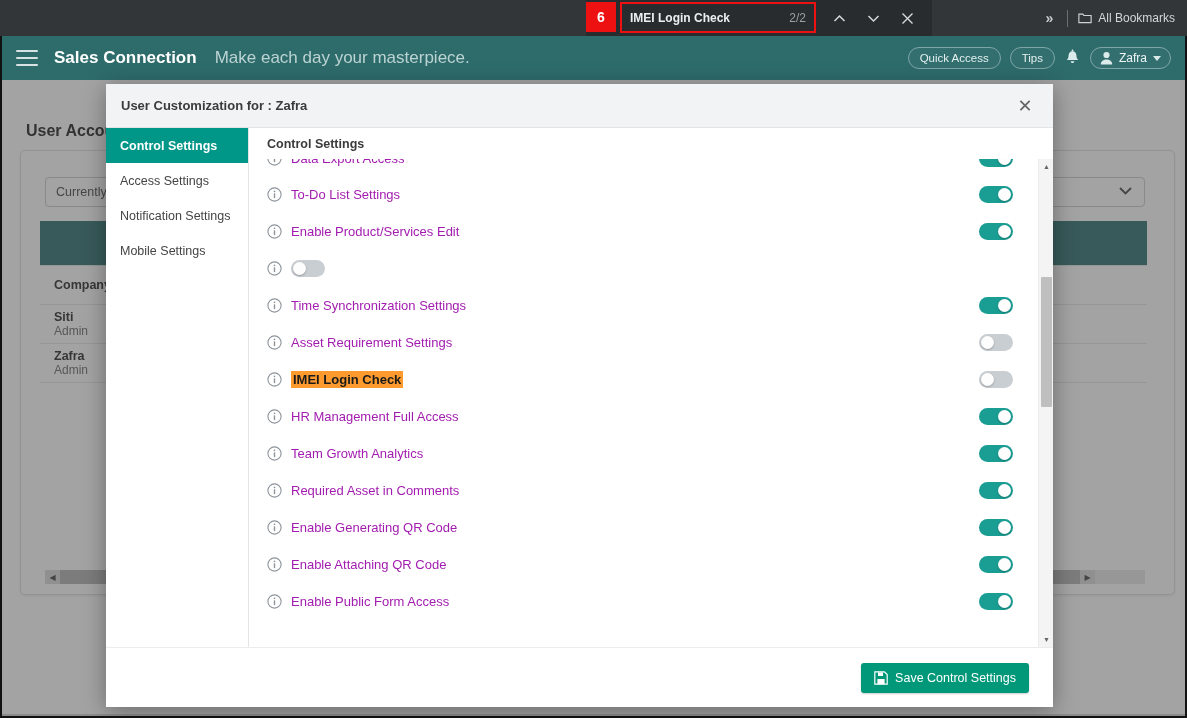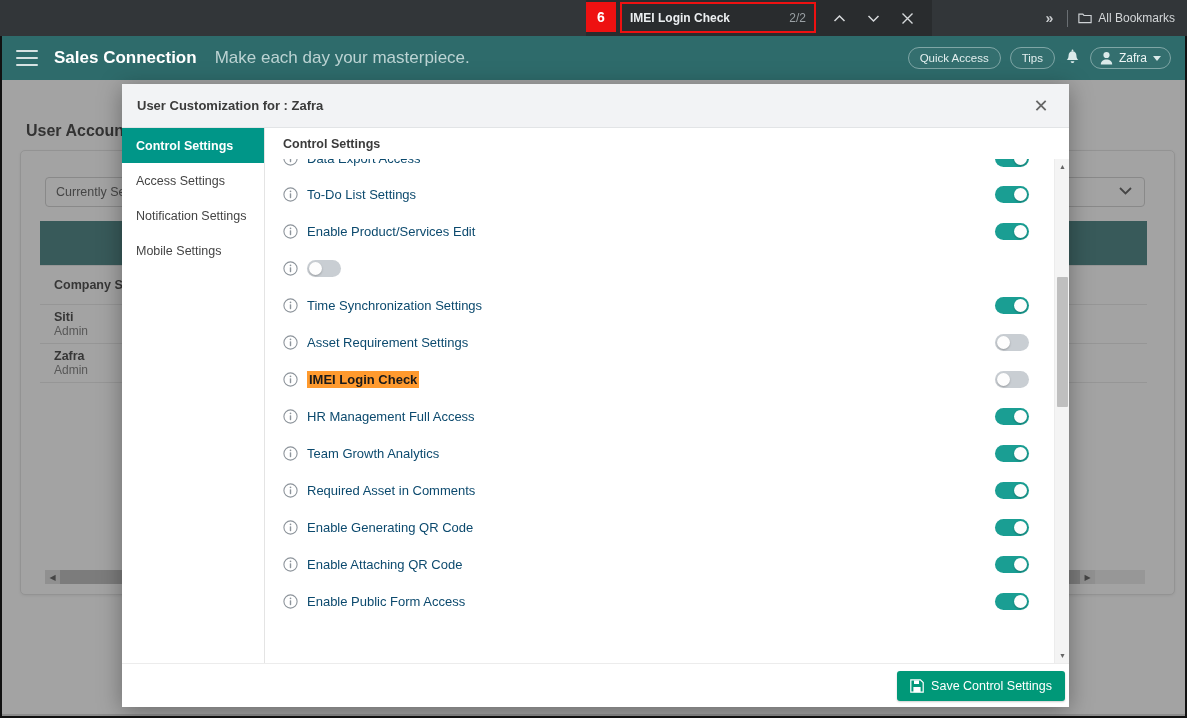--- a/index.html
+++ b/index.html
@@ -269,21 +269,21 @@
     position: absolute;
     top: 44px; left: 0;
     width: 1183px; height: 634px;
     background: rgba(50,50,50,0.45);
     z-index: 5;
   }
 
   
   .modal {
     position: absolute;
-    top: 48px; left: 120px;
+    top: 48px; left: 104px;
     width: 947px; height: 623px;
     background: #fff;
     box-shadow: 0 4px 22px rgba(0,0,0,0.35);
     z-index: 10;
     display: flex; flex-direction: column;
   }
   .modal-head {
     height: 44px;
     background: #f2f3f5;
     border-bottom: 1px solid #e2e4e6;
@@ -360,21 +360,21 @@
   }
   .srow-first { border-top: 1px solid #eaeaea; }
   .info-ico {
     width: 15px; height: 15px;
     flex: 0 0 15px;
     margin-right: 9px;
     cursor: pointer;
   }
   .srow-label {
     font-size: 13px;
-    color: #0c4a6e;
+    color: #a21caf;
     flex: 1;
   }
   .srow-label.hl {
     background: #ff9a2e;
     color: #1a1a1a;
     font-weight: bold;
     flex: 0 0 auto;
     padding: 1px 2px;
   }
   .toggle {
@@ -414,24 +414,24 @@
   .vs-thumb {
     position: absolute;
     top: 118px; left: 2px;
     width: 11px; height: 130px;
     background: #bfbfbf;
     border-radius: 1px;
     cursor: grab;
   }
 
   .modal-foot {
-    height: 44px;
+    height: 60px;
     border-top: 1px solid #ececec;
     display: flex; align-items: center; justify-content: flex-end;
-    padding-right: 4px;
+    padding-right: 24px;
   }
   .save-btn {
     background: #009878;
     color: #fff;
     border: none;
     border-radius: 3px;
     height: 30px;
     padding: 0 13px;
     font-size: 12.5px;
     font-family: "Liberation Sans", sans-serif;

